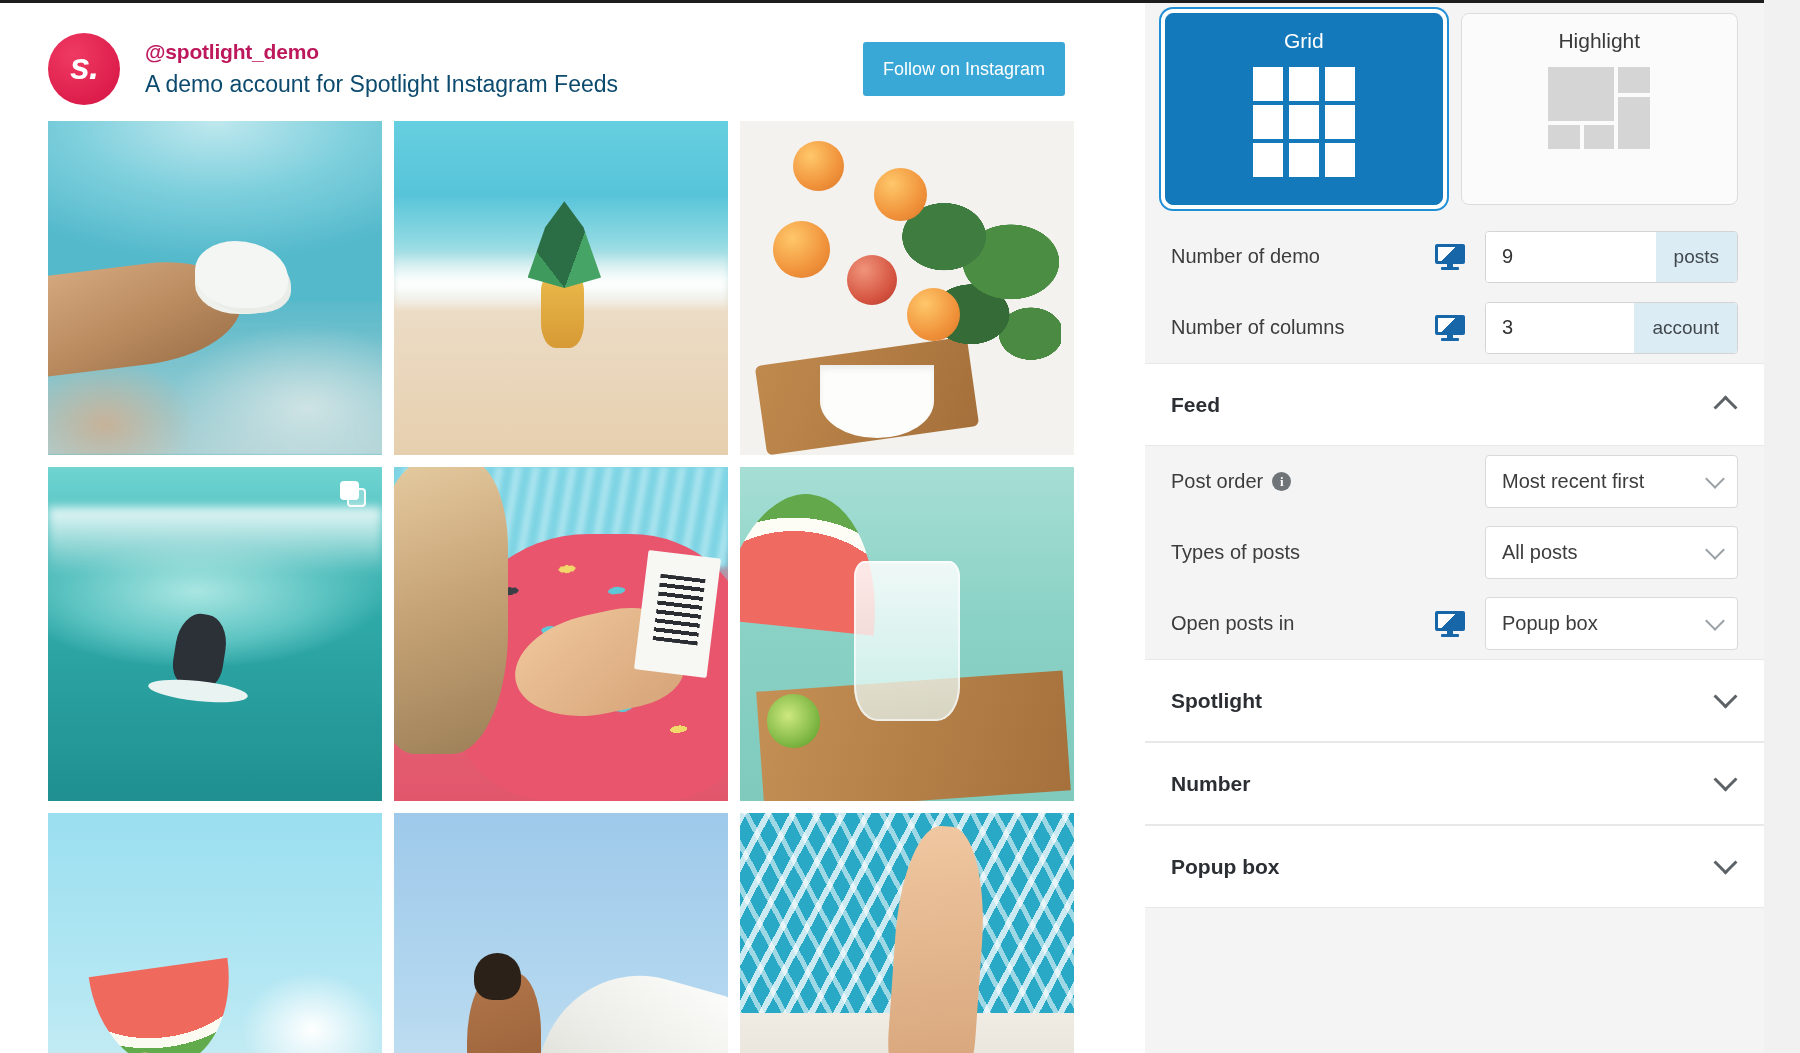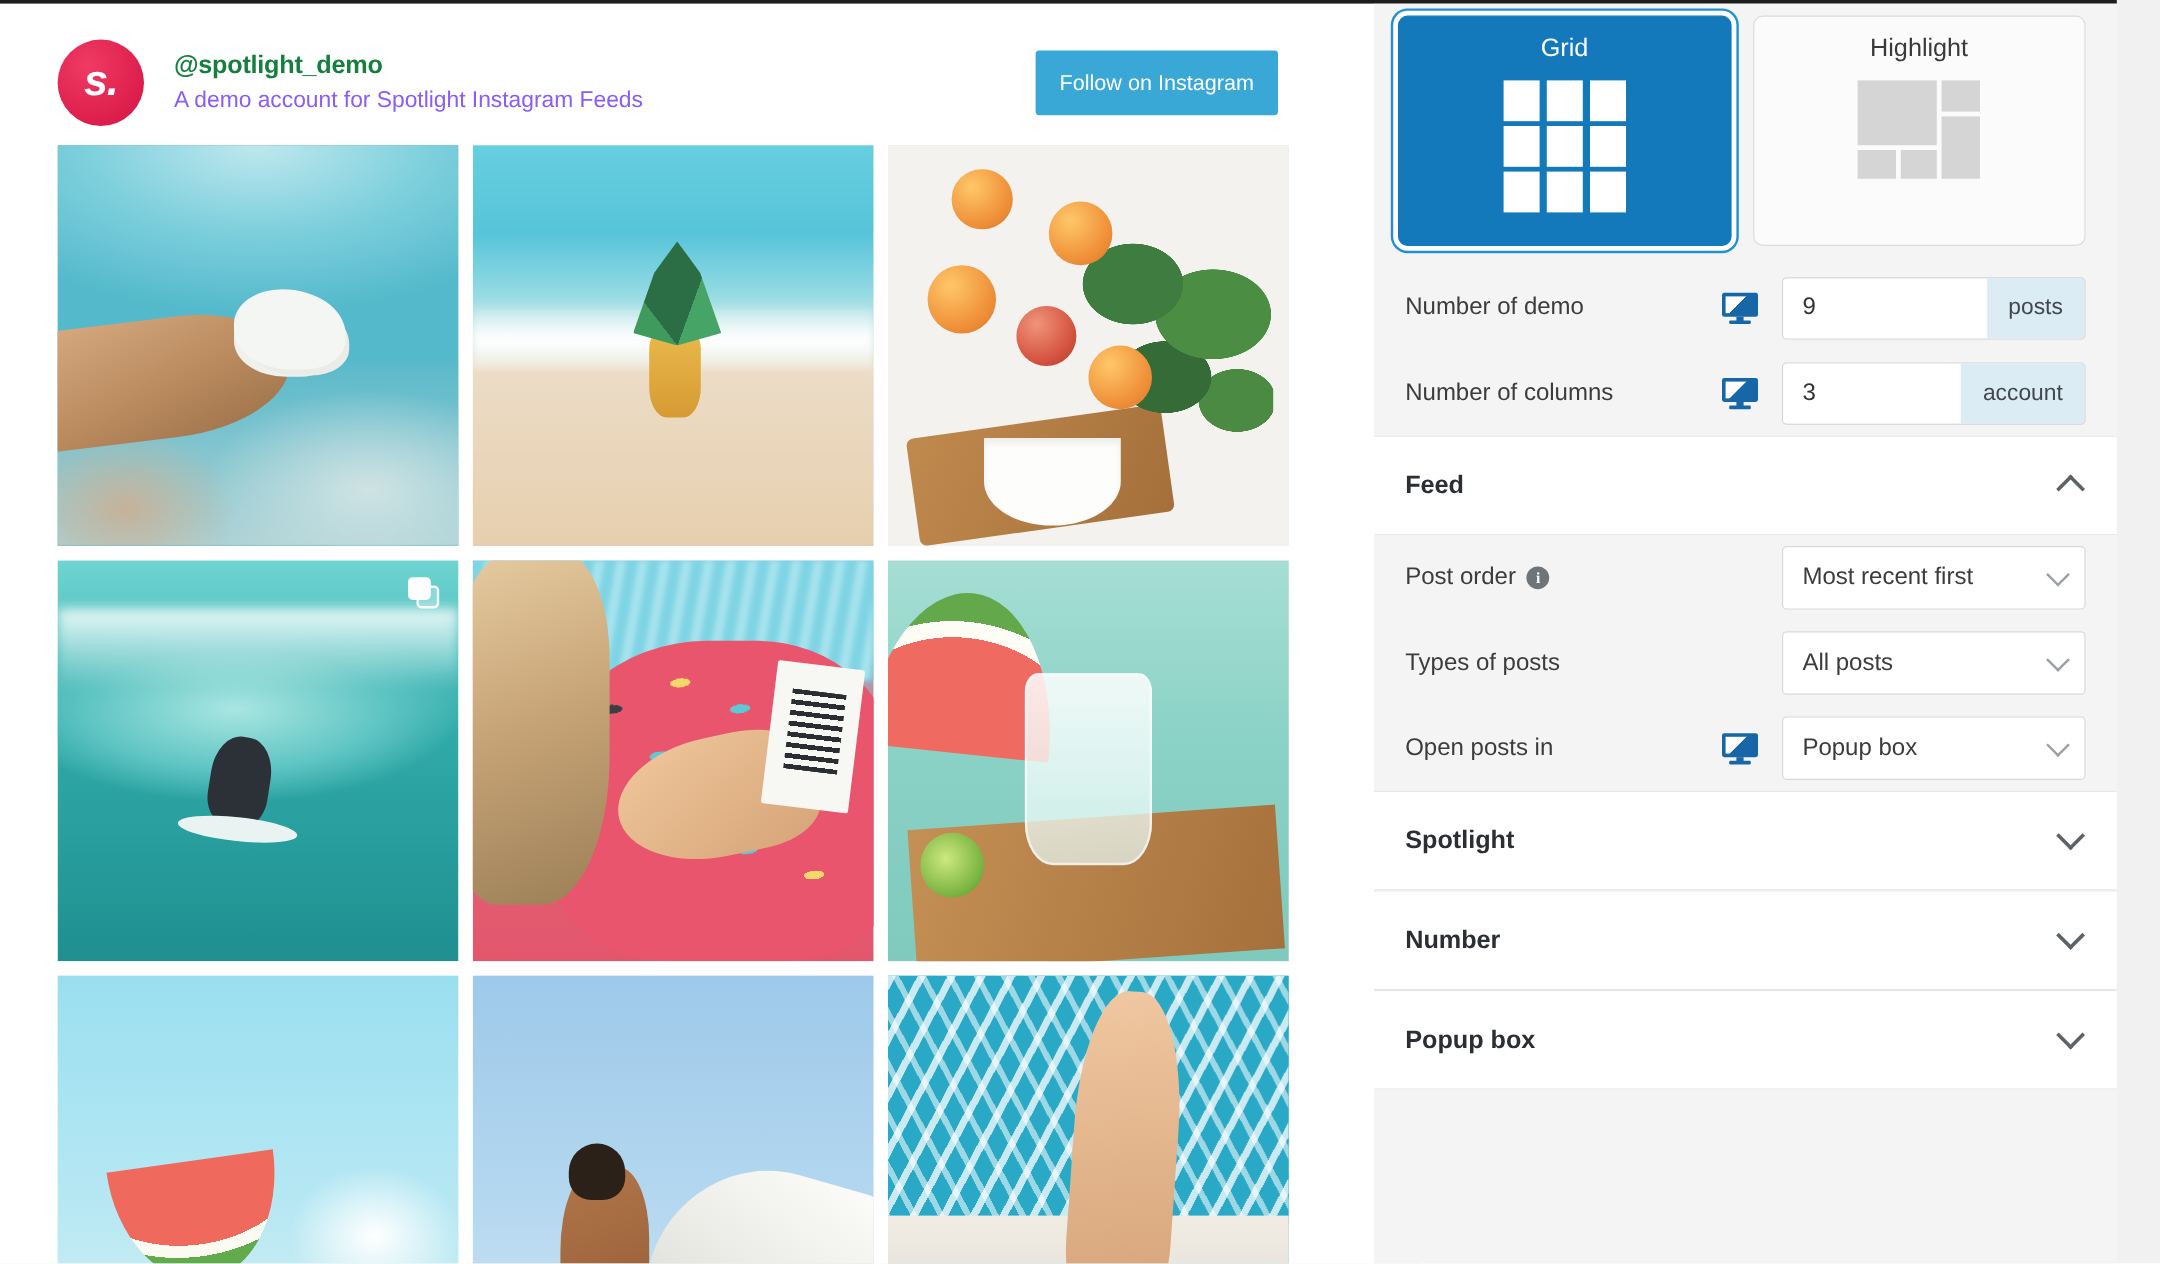--- a/index.html
+++ b/index.html
@@ -60,27 +60,27 @@
     font-size: 36px;
     font-weight: bold;
     font-style: italic;
     letter-spacing: -1px;
     padding-bottom: 4px;
   }
   .feed-id { flex: 1 1 auto; }
   .feed-username {
     font-size: 21px;
     font-weight: bold;
-    color: #15803d;
+    color: #be185d;
     letter-spacing: -0.2px;
     line-height: 1.35;
   }
   .feed-bio {
-    font-size: 19px;
-    color: #8b5cf6;
+    font-size: 23px;
+    color: #0c4a6e;
     line-height: 1.4;
     margin-top: 2px;
   }
   .follow-btn {
     background: #3aa8d6;
     color: #ffffff;
     border: none;
     border-radius: 3px;
     font-size: 18px;
     font-family: "Liberation Sans", sans-serif;

